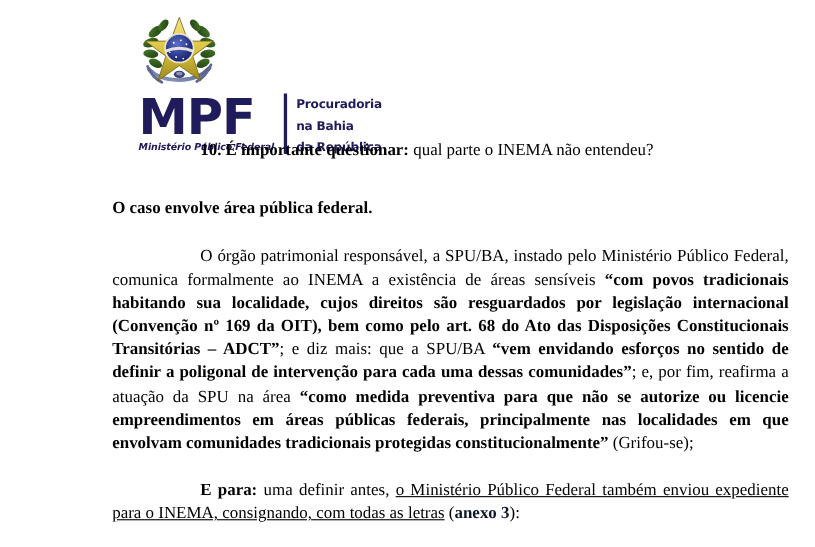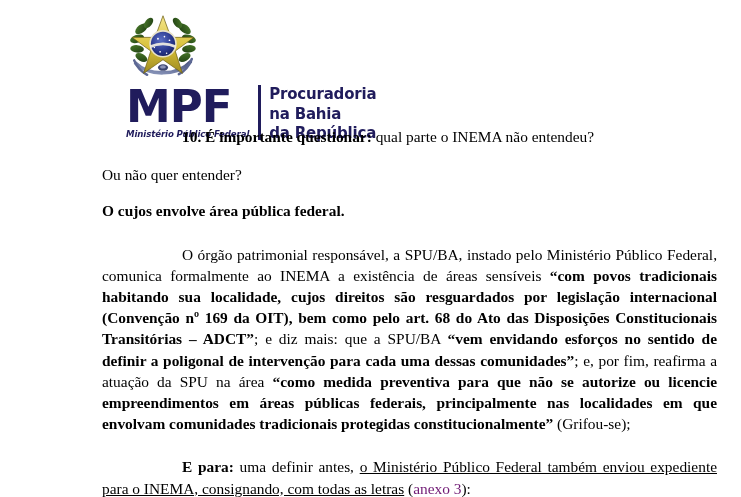--- a/index.html
+++ b/index.html
@@ -80,21 +80,21 @@
   .mpf-divider {
     width: 3px;
     align-self: stretch;
     background: #201c5c;
     margin: 1px 8px 4px 0;
     flex: 0 0 auto;
   }
   .mpf-right {
     font-family: "DejaVu Sans", "Liberation Sans", sans-serif;
     font-weight: 700;
-    font-size: 15px;
+    font-size: 11px;
     line-height: 19.5px;
     color: #201c5c;
     letter-spacing: -0.2px;
     white-space: nowrap;
     padding-top: 1px;
   }
 
   
   .doc {
     position: absolute;
@@ -111,21 +111,21 @@
   }
   .para.indent {
     text-indent: 80px;
   }
   .gap-sm { height: 17px; }
   .gap-md { height: 15px; }
   .gap-lg { height: 22px; }
 
   b, .b { font-weight: 700; }
   .u { text-decoration: underline; }
-  .red { color: #701a75; font-weight: 400; }
+  .red { color: #0f172a; font-weight: 700; }
 
   
   .para:last-child { text-align-last: left; }
 </style>
 </head>
 <body>
 
 <div class="header">
   <div class="logo-wrap">
 
@@ -208,25 +208,24 @@
     </div>
   </div>
 </div>
 
 <div class="doc">
 
   <p class="para indent"><b>10. É importante questionar:</b><span> qual parte o INEMA não entendeu?</span></p>
 
   <div class="gap-sm"></div>
 
-  <p class="para">Ou não quer entender?</p>
 
   <div class="gap-md"></div>
 
-  <p class="para"><b>O cujos envolve área pública federal.</b></p>
+  <p class="para"><b>O caso envolve área pública federal.</b></p>
 
   <div class="gap-lg"></div>
 
   <p class="para indent"><span>O órgão patrimonial responsável, a SPU/BA, instado pelo Ministério Público Federal, comunica formalmente ao INEMA a existência de áreas sensíveis </span><b>“com povos tradicionais habitando sua localidade, cujos direitos são resguardados por legislação internacional (Convenção nº 169 da OIT), bem como pelo art. 68 do Ato das Disposições Constitucionais Transitórias – ADCT”</b><span>; e diz mais: que a SPU/BA </span><b>“vem envidando esforços no sentido de definir a poligonal de intervenção para cada uma dessas comunidades”</b><span>; e, por fim, reafirma a atuação da SPU na área </span><b>“como medida preventiva para que não se autorize ou licencie empreendimentos em áreas públicas federais, principalmente nas localidades em que envolvam comunidades tradicionais protegidas constitucionalmente”</b><span> (Grifou-se);</span></p>
 
   <div class="gap-lg"></div>
 
   <p class="para indent"><b>E para:</b><span> uma definir antes, </span><span class="u">o Ministério Público Federal também enviou expediente para o INEMA, consignando, com todas as letras</span><span> (</span><span class="red">anexo 3</span><span>):</span></p>
 
 </div>

